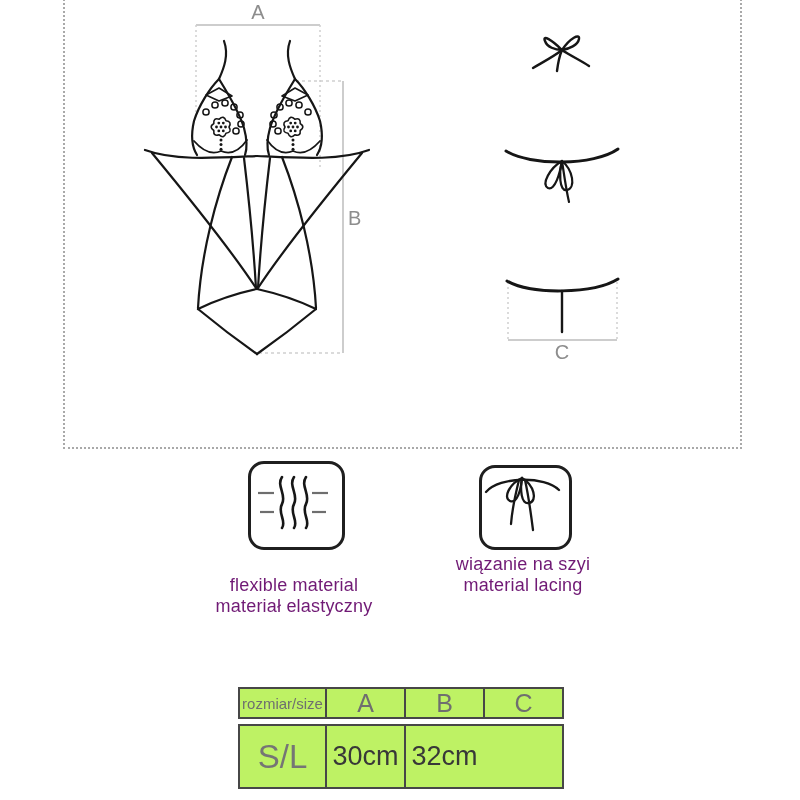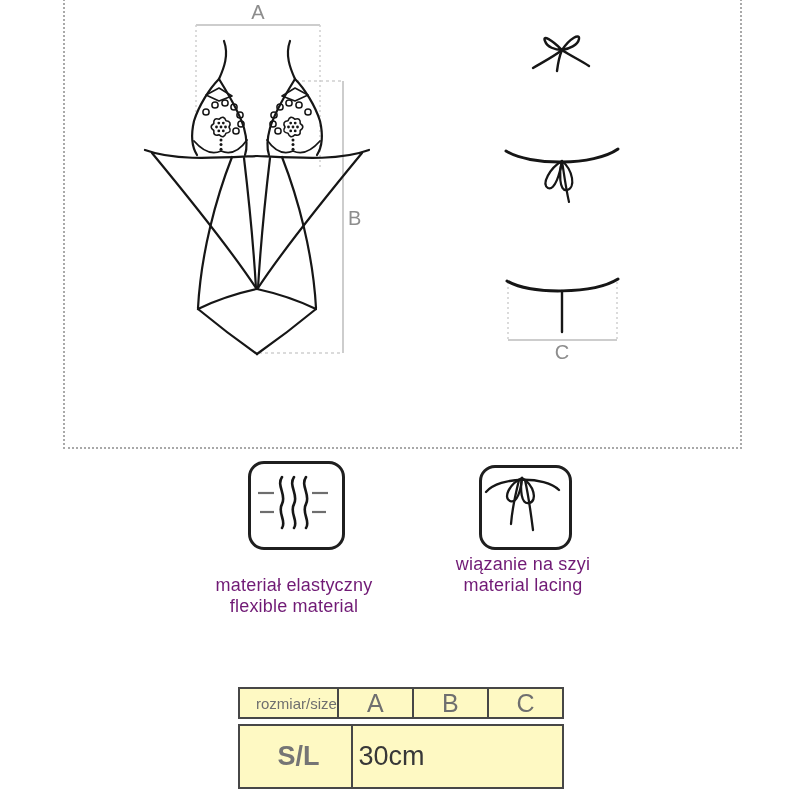--- a/index.html
+++ b/index.html
@@ -18,31 +18,31 @@
   #icon1{left:248px;top:461px;width:91px;height:83px;}
   #icon2{left:479px;top:465px;width:87px;height:79px;}
 
   .caption{position:absolute;width:220px;text-align:center;color:#701a75;
            font-size:18px;line-height:21px;letter-spacing:.2px;}
   #caption1{left:184px;top:575px;}
   #caption2{left:413px;top:554px;}
 
   
   .size-table{position:absolute;left:238px;top:687px;width:326px;}
-  .trow{display:flex;border:2px solid #474747;box-sizing:border-box;background:#fef9c3;padding-left:16px;}
+  .trow{display:flex;border:2px solid #474747;box-sizing:border-box;background:#bef264;}
   .trow.head{height:32px;}
   .trow.body{height:65px;margin-top:5px;}
   .tcell{box-sizing:border-box;display:flex;align-items:center;justify-content:center;}
   .tcell + .tcell{border-left:2px solid #474747;}
   .c1{width:85px;} .c2{width:79px;} .c3{width:79px;} .c4{width:79px;}
   .head .c1{font-size:15px;color:#3c3c3c;}
   .head .tcell{font-size:25px;color:#6f6f6f;}
   .head .c1{font-size:15px;}
-  .body .c1{font-size:27px;color:#757575;font-weight:bold;}
-  .body .val{font-size:27px;color:#383838;margin-left:10px;}
+  .body .c1{font-size:33px;color:#757575;}
+  .body .val{font-size:27px;color:#383838;}
 
   .diag-label{fill:#8d8d8d;font-family:"Liberation Sans",sans-serif;font-size:20px;}
 </style>
 </head>
 <body>
 
 <div class="page">
 
   <div class="diagram-box"></div>
 
@@ -163,35 +163,36 @@
         <path d="M4,24 C18,8 63,8 77,22"></path>
         <path d="M40,10 C27,16 21,30 28,33 C35,36 39,22 40,10"></path>
         <path d="M40,10 C52,17 56,33 47,35 C39,37 38,21 40,10"></path>
         <path d="M37,12 C33,28 30,43 29,56"></path>
         <path d="M43,12 C47,30 49,46 51,62"></path>
       </g>
     </svg>
   </div>
 
   <div class="caption" id="caption1">
+    <div>flexible material</div>
     <div>materiał elastyczny</div>
-    <div>flexible material</div>
   </div>
 
   <div class="caption" id="caption2">
     <div>wiązanie na szyi</div>
     <div>material lacing</div>
   </div>
 
   <div class="size-table">
     <div class="trow head">
       <div class="tcell c1">rozmiar/size</div>
       <div class="tcell c2">A</div>
       <div class="tcell c3">B</div>
       <div class="tcell c4">C</div>
     </div>
     <div class="trow body">
       <div class="tcell c1">S/L</div>
       <div class="tcell c2 val">30cm</div>
+      <div class="tcell c4 val">32cm</div>
     </div>
   </div>
 
 </div>
 
 </body></html>

